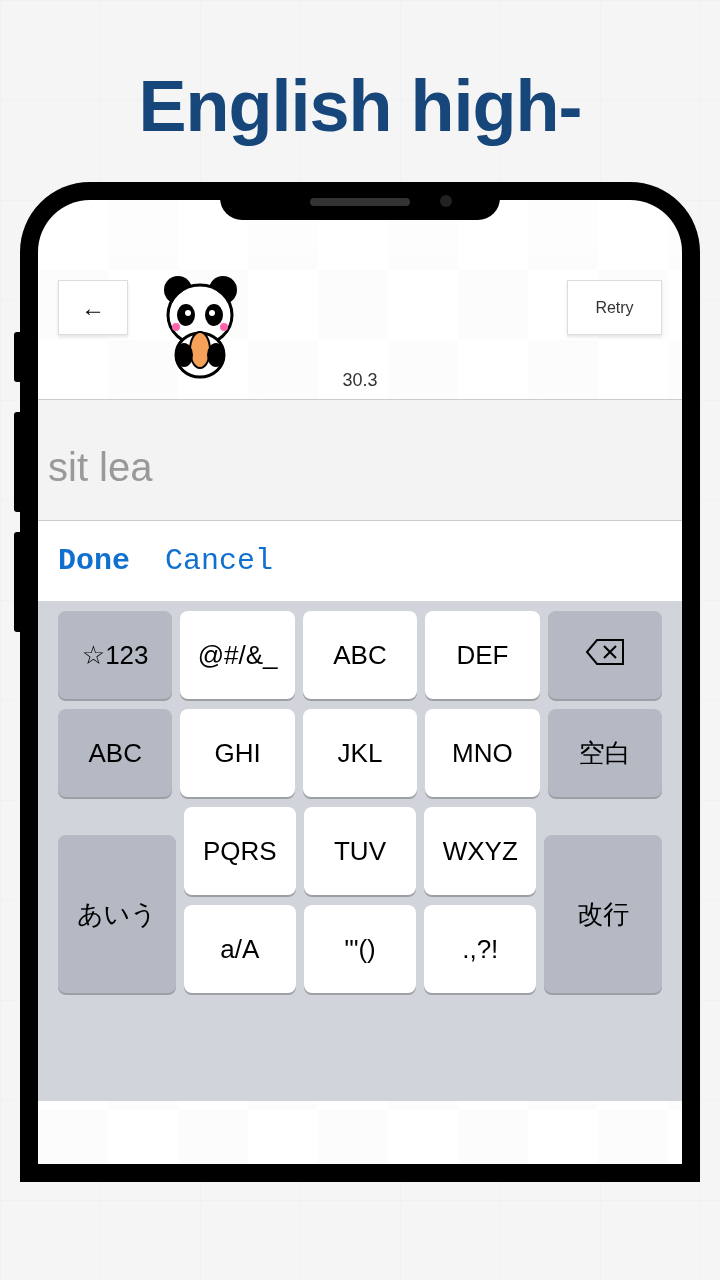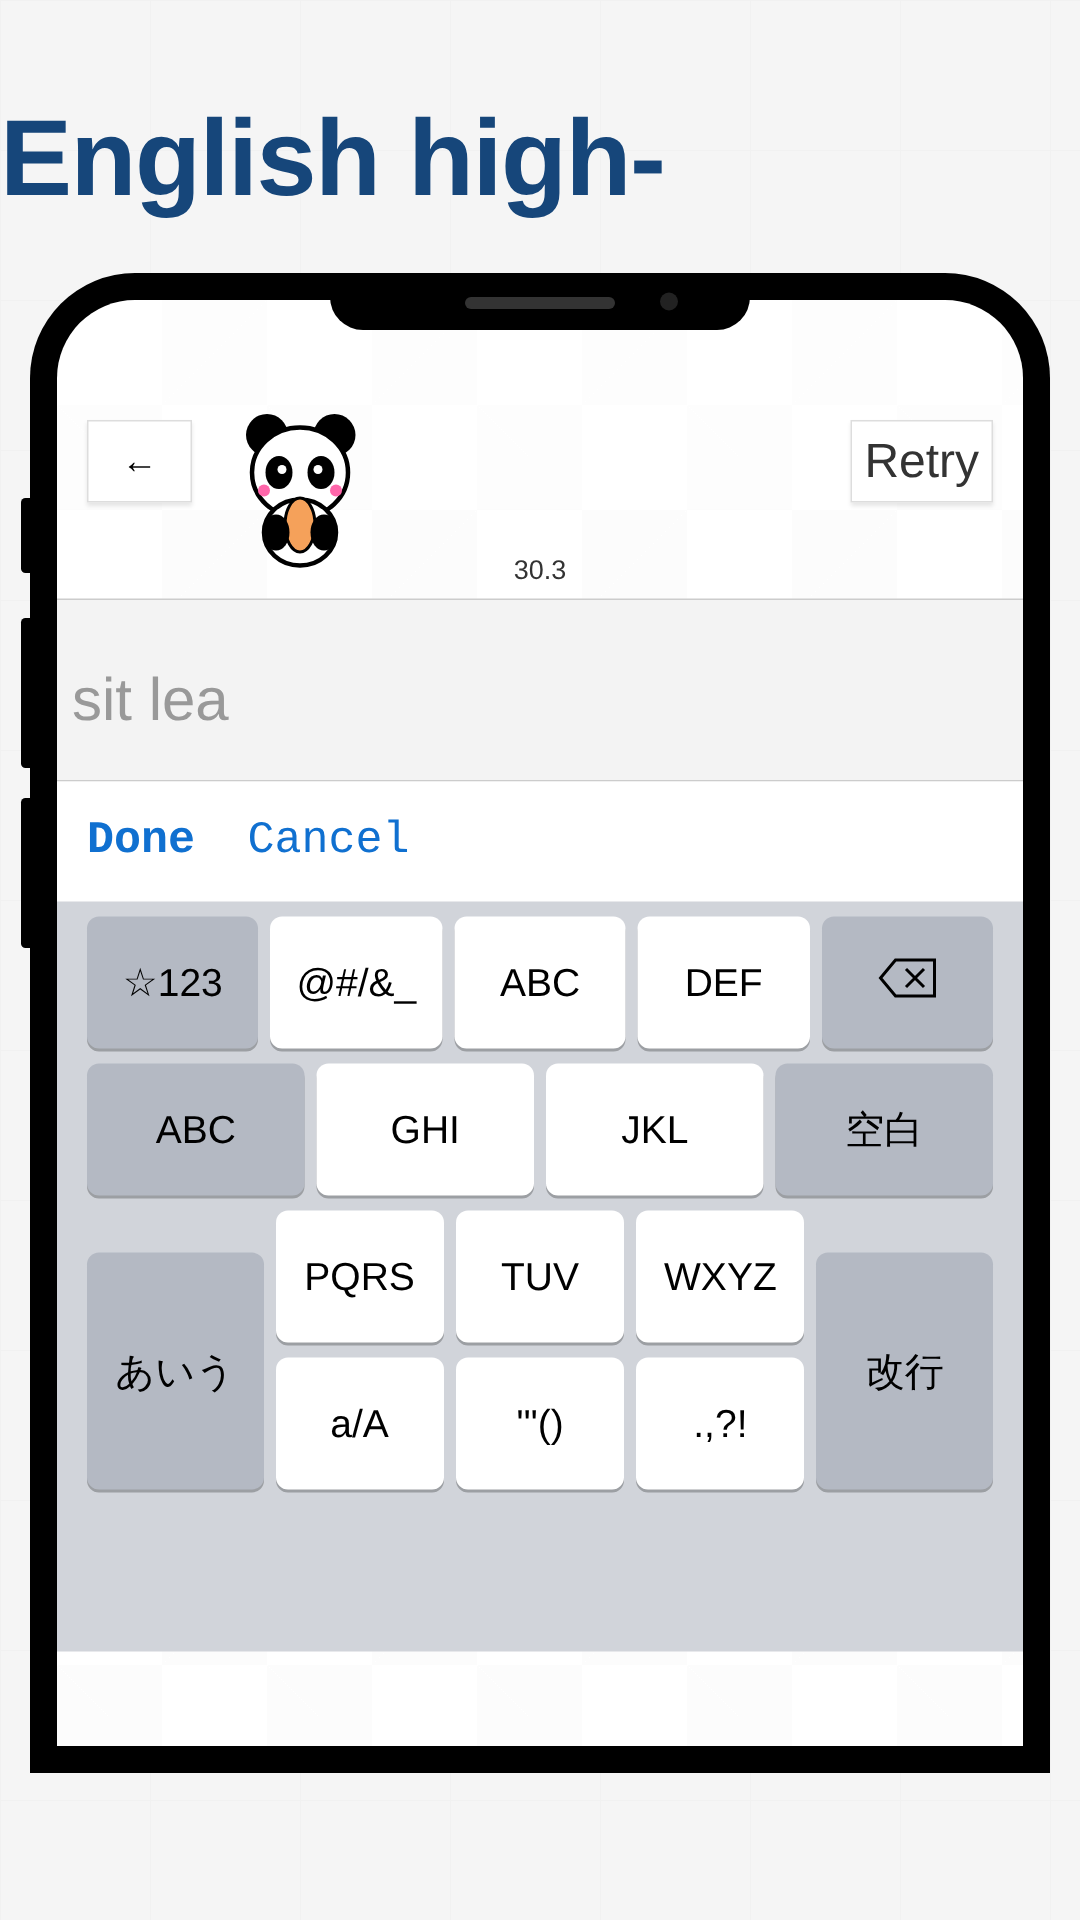--- a/index.html
+++ b/index.html
@@ -15,20 +15,21 @@
       position: absolute;
       inset: 0;
       background-image:
         linear-gradient(90deg, #e8e8e8 1px, transparent 1px),
         linear-gradient(#e8e8e8 1px, transparent 1px);
       background-size: 100px 100px;
       opacity: 0.3;
     }
     .headline {
       position: relative;
+      text-align: center;
       color: #16467a;
       font-size: 72px;
       font-weight: 900;
       line-height: 1.0;
       padding-top: 70px;
       padding-bottom: 40px;
       letter-spacing: -1px;
     }
     .phone {
       position: relative;
@@ -133,21 +134,21 @@
     .retry-btn {
       margin-left: auto;
       width: 95px;
       height: 55px;
       background: #fff;
       border: 1px solid #ddd;
       box-shadow: 0 2px 3px rgba(0,0,0,0.1);
       display: flex;
       align-items: center;
       justify-content: center;
-      font-size: 32px;
+      font-size: 16px;
       color: #333;
     }
     .typing-area {
       position: relative;
       background: #f3f3f3;
       padding: 40px 10px 30px 10px;
       border-bottom: 1px solid #ccc;
     }
     .target-text {
       font-size: 40px;
@@ -279,20 +280,21 @@
               <path d="M19 8 L31 20 M31 8 L19 20" stroke="#000" stroke-width="2"></path>
             </svg>
           </span>
         </div>
       </div>
 
       <div class="kb-row">
         <div class="key gray">ABC</div>
         <div class="key">GHI</div>
         <div class="key">JKL</div>
+        <div class="key">MNO</div>
         <div class="key gray">空白</div>
       </div>
 
       <div class="kb-grid">
         <div class="kb-col side">
           <div class="key gray tall">あいう</div>
         </div>
         <div class="kb-mid">
           <div class="kb-row" style="margin-bottom:0">
             <div class="key">PQRS</div>

